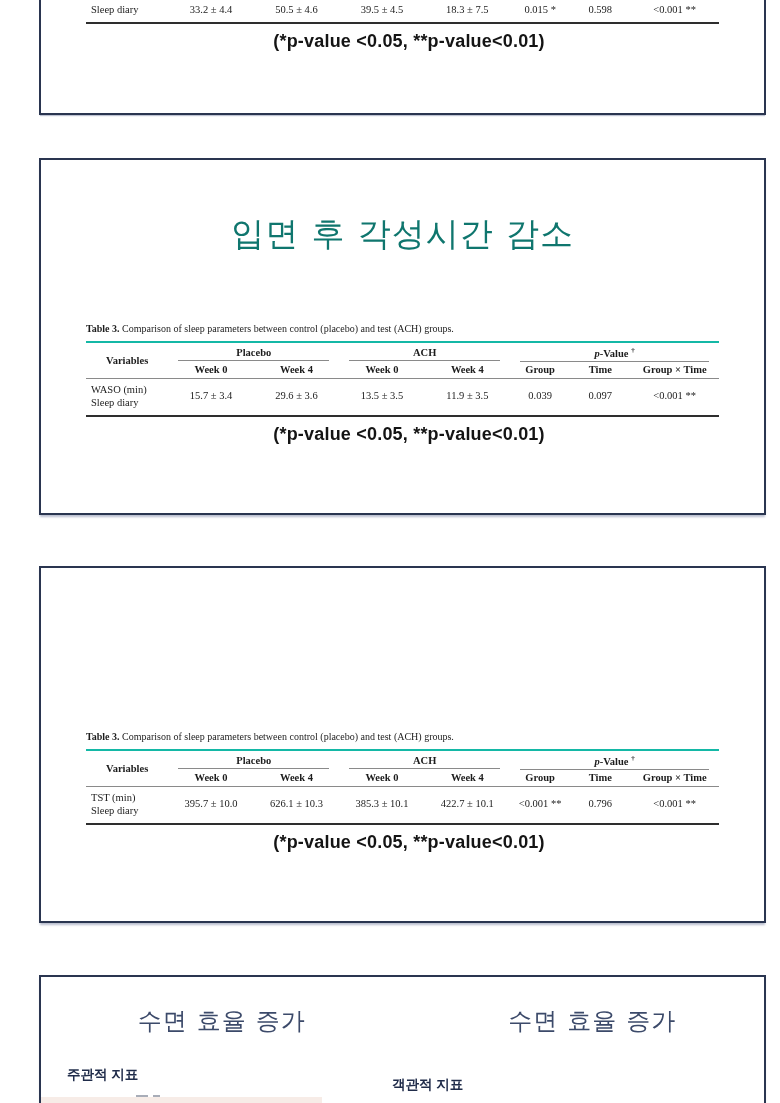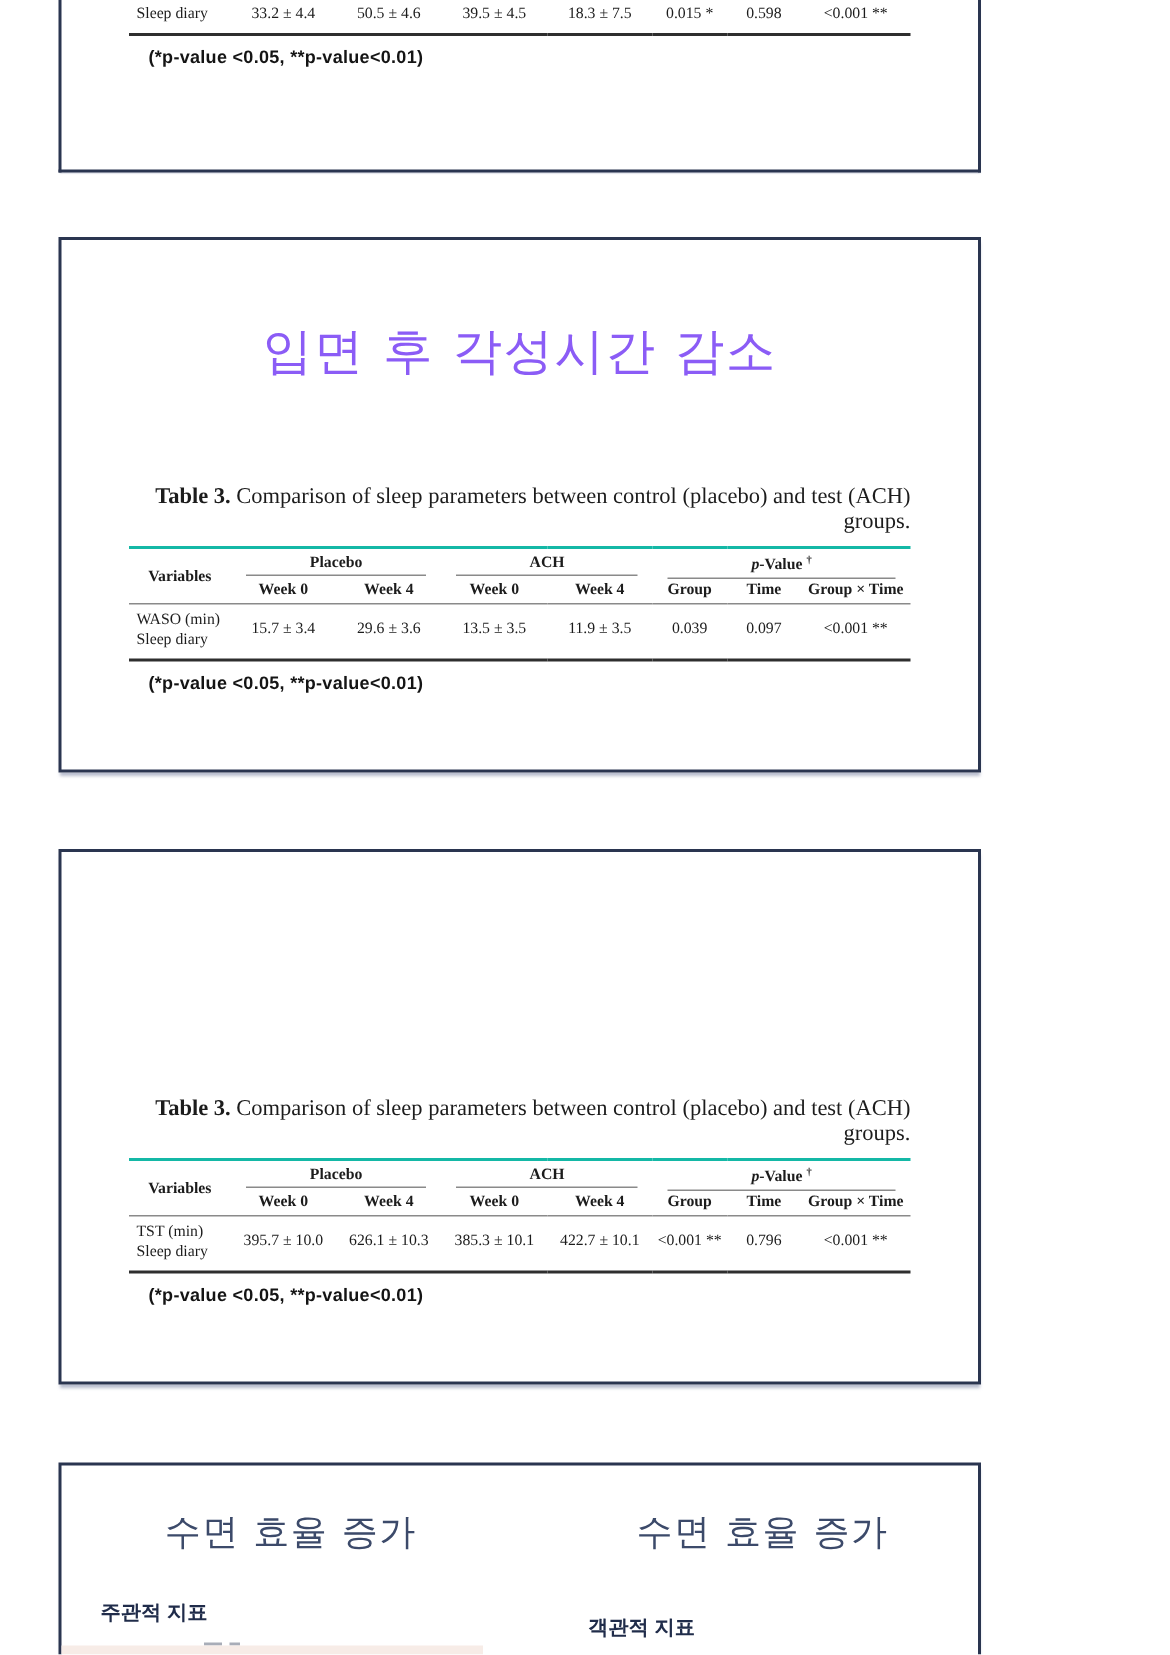--- a/index.html
+++ b/index.html
@@ -1,57 +1,57 @@
 <!DOCTYPE html>
 <html lang="ko"><head>
 <meta charset="utf-8">
 <style>
   html,body{margin:0;padding:0;background:#ffffff;}
   .page{position:relative;width:780px;height:1103px;overflow:hidden;background:#ffffff;
         font-family:"Liberation Serif",serif;}
 
   
-  .card{position:absolute;left:39px;width:615px;background:#ffffff;box-sizing:border-box;
+  .card{position:absolute;left:39px;width:727px;background:#ffffff;box-sizing:border-box;
         border:2px solid #2a3550;box-shadow:0 3px 2px -1px rgba(125,135,165,.55);}
   .card.c1{top:0;height:115px;border-top:none;box-shadow:0 2px 1px -1px rgba(125,135,165,.5);}
   .card.c2{top:158px;height:357px;}
   .card.c3{top:566px;height:357px;}
   .card.c4{top:975px;height:360px;}
 
   
   .slide-title{position:absolute;left:0;right:0;top:52px;text-align:center;
-               font-size:33px;font-weight:400;color:#8b5cf6;letter-spacing:1px;word-spacing:3px;}
+               font-size:33px;font-weight:400;color:#0f766e;letter-spacing:1px;word-spacing:3px;}
   .half-title{position:absolute;top:28px;width:50%;text-align:center;
               font-size:24px;font-weight:400;color:#3c4a6a;letter-spacing:1px;word-spacing:2px;}
   .half-title.lft{left:0;}
   .half-title.rgt{left:50%;text-indent:18px;}
 
   
   .paper{position:absolute;left:45px;right:45px;}
   .c2 .paper,.c3 .paper{top:163px;}
   .c1 .paper{top:-1px;}
-  .caption{text-align:right;font-size:15px;color:#1c1c1c;margin:0 0 7px 0;}
+  .caption{text-align:left;font-size:10px;color:#1c1c1c;margin:0 0 7px 0;}
   .caption b{font-weight:bold;}
 
   table.sleep{width:100%;border-collapse:collapse;table-layout:fixed;
               border-top:2px solid #14b8a6;font-size:10.5px;color:#1c1c1c;}
   table.sleep.norule-top{border-top:none;}
   th{font-weight:bold;padding:3px 0 2px;text-align:center;vertical-align:middle;}
   th.grp{padding:2px 0 0;}
   .gline{display:block;padding:1px 0 2px;border-bottom:1px solid #8a8a8a;margin:0 10px;}
   tr.sub th{border-bottom:1px solid #8a8a8a;padding:2px 0 3px;}
   th.vars{border-bottom:1px solid #8a8a8a;}
   td{padding:4px 0 5px;text-align:center;vertical-align:middle;line-height:1.3;
      border-bottom:2px solid #2e2e2e;}
   td.var{text-align:left;padding-left:5px;}
   sup{font-size:7px;}
   .ital{font-style:italic;}
 
-  .footnote{font-family:"Liberation Sans",sans-serif;font-weight:700;font-size:12px;
-            color:#141414;letter-spacing:.2px;margin:7px 0 0 13px;}
+  .footnote{font-family:"Liberation Sans",sans-serif;font-weight:700;font-size:18px;
+            color:#141414;letter-spacing:.2px;margin:7px 0 0 13px;text-align:center;}
 
   
   .metric-label{position:absolute;font-family:"Liberation Sans",sans-serif;font-weight:700;
                 font-size:13.5px;color:#202c4a;}
   .metric-label.lft{left:26px;top:89px;}
   .metric-label.rgt{left:351px;top:99px;text-align:right;}
   .strip{position:absolute;left:0;top:120px;width:281px;height:7px;background:#f7ece7;}
   .smudge{position:absolute;background:#a8adb8;height:2px;}
   .smudge.s1{left:95px;top:118px;width:12px;}
   .smudge.s2{left:112px;top:118px;width:7px;}

